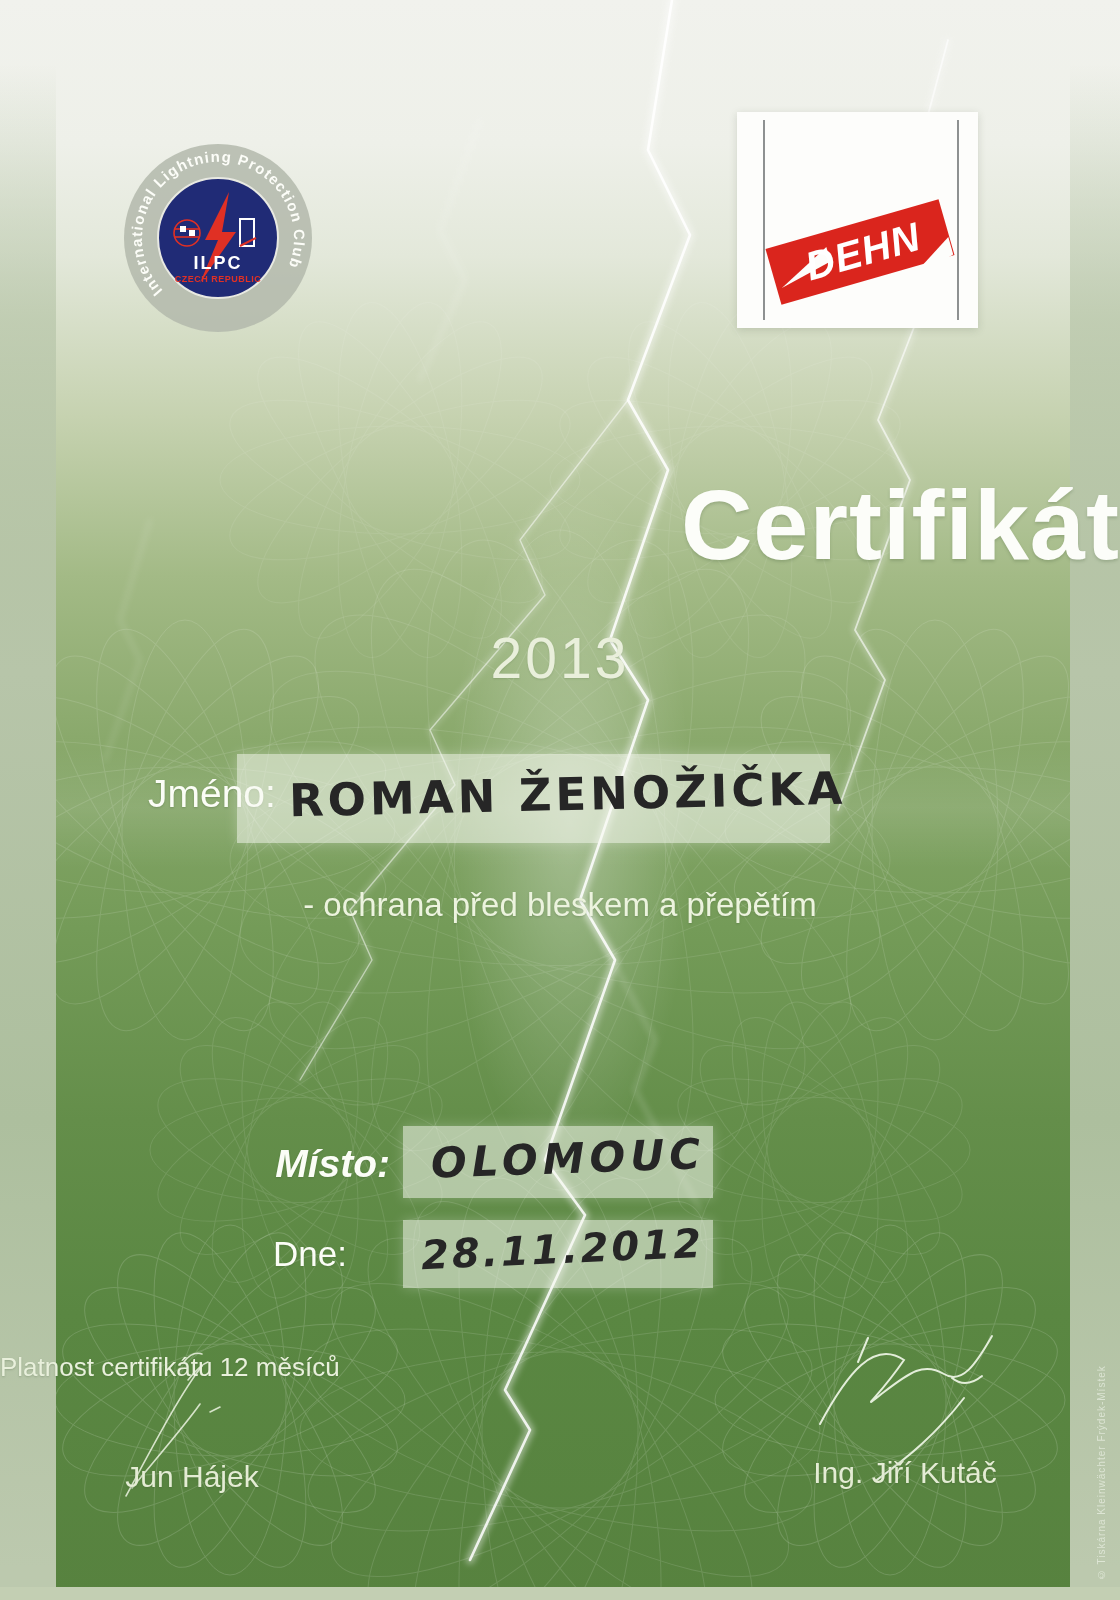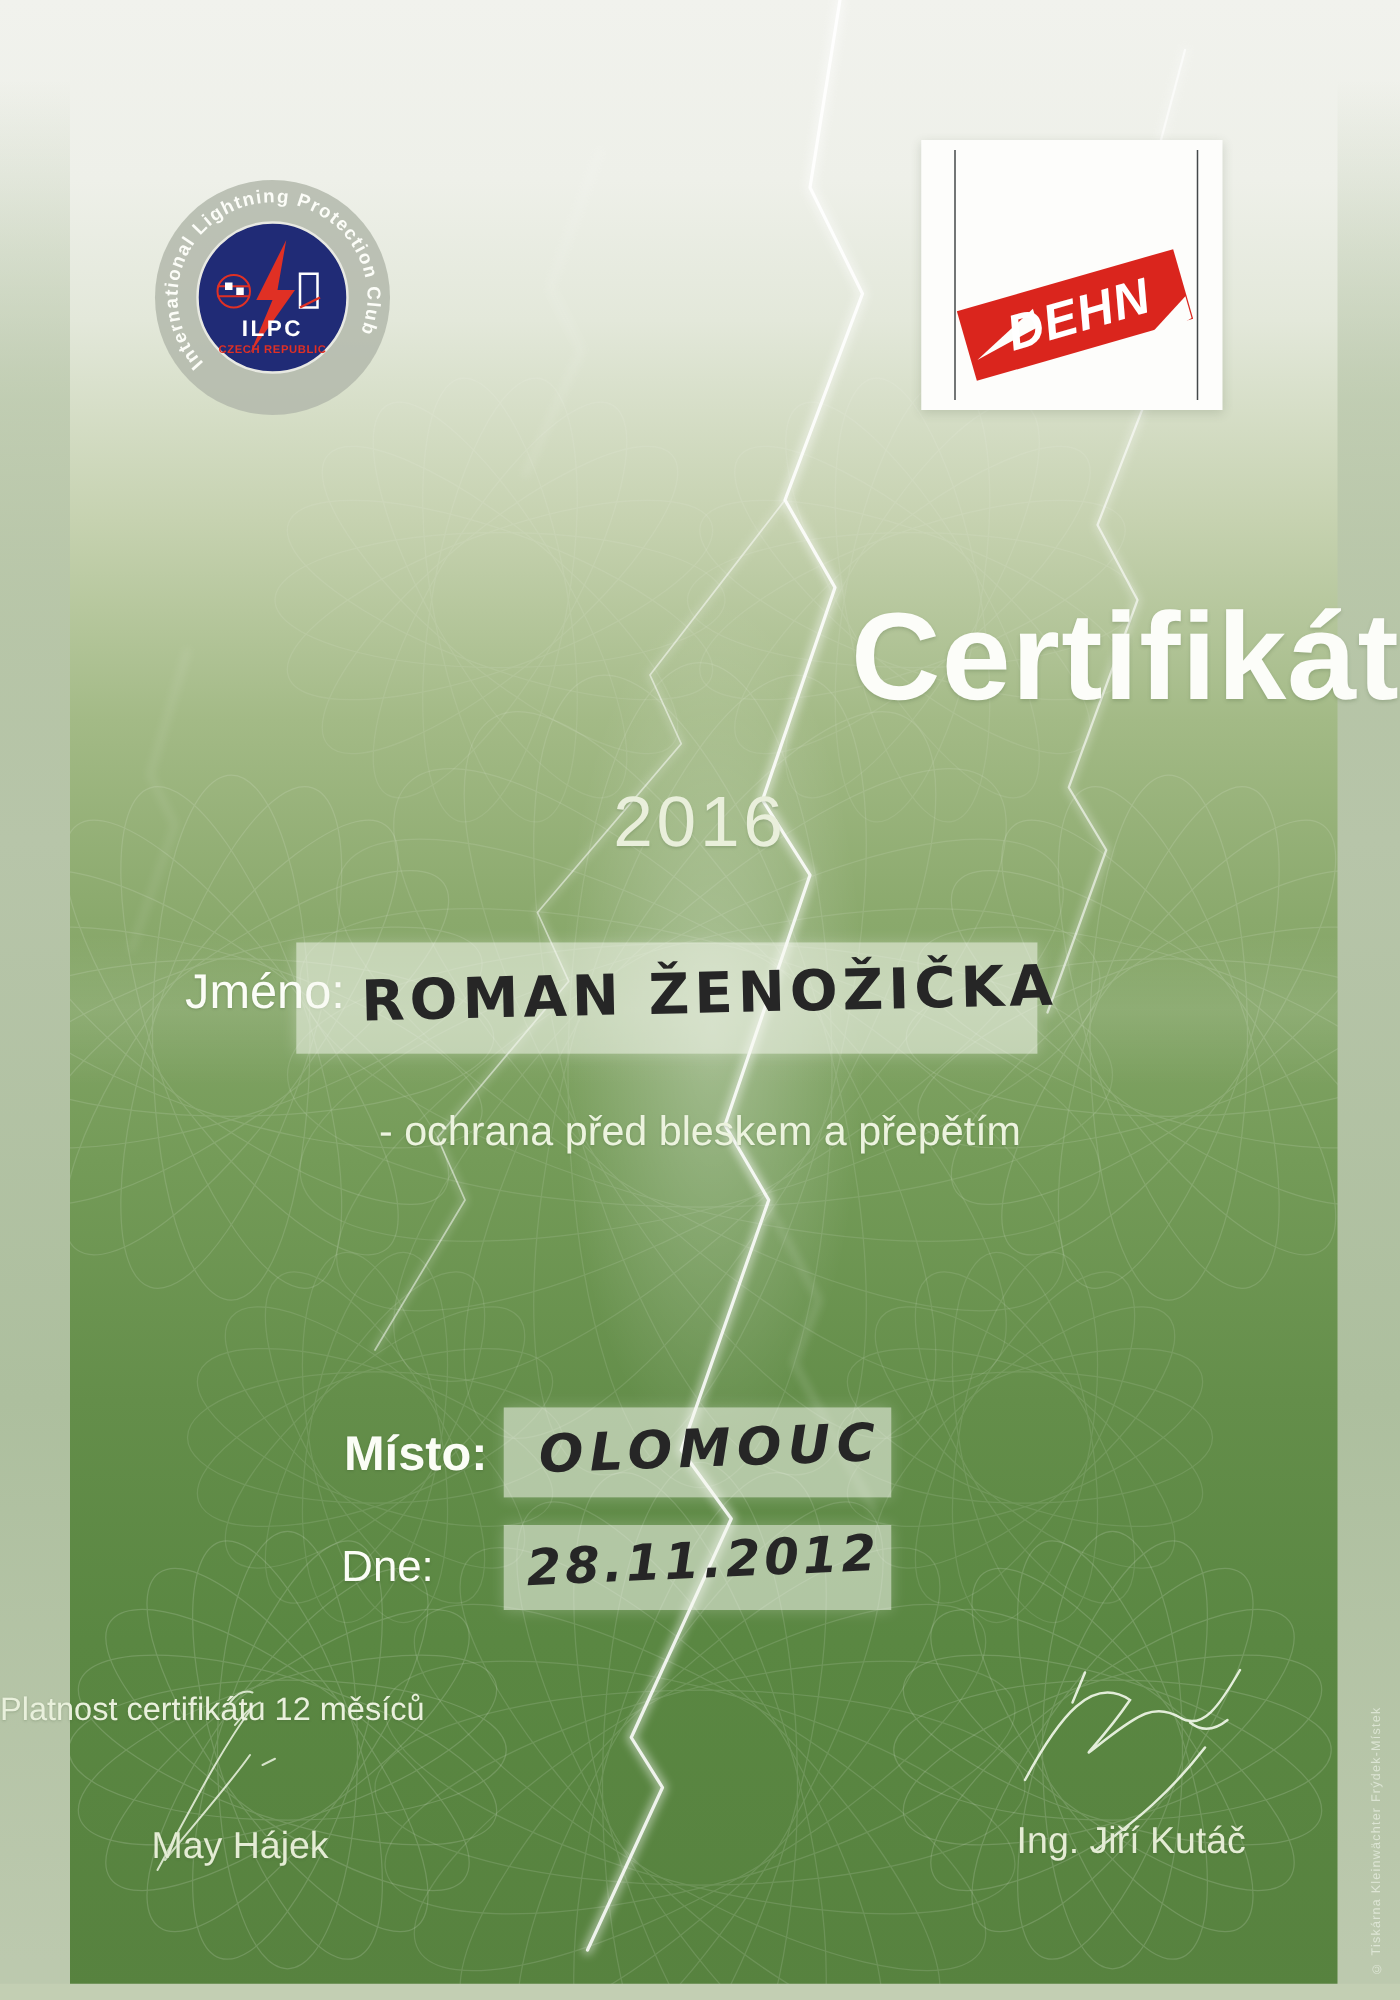--- a/index.html
+++ b/index.html
@@ -55,21 +55,21 @@
   .hand{color:#262626;font-family:"DejaVu Sans",sans-serif;white-space:nowrap;}
   .hand-name{
     position:absolute;left:52px;top:14px;font-size:45px;font-weight:700;
     letter-spacing:4px;transform:rotate(-1.3deg);
   }
   .body-lines{
     position:absolute;left:0;width:100%;top:878px;text-align:center;
     font-size:33px;line-height:53px;color:#ecf3de;
     text-shadow:0 1px 2px rgba(60,85,50,.25);
   }
-  .place-label{position:absolute;left:230px;top:1142px;width:160px;text-align:right;font-size:39px;font-weight:700;}
+  .place-label{position:absolute;left:230px;top:1142px;width:160px;text-align:right;font-size:39px;font-weight:700;font-style:italic;}
   .place-strip{left:403px;top:1126px;width:310px;height:72px;}
   .hand-place{position:absolute;left:28px;top:8px;font-size:42px;font-weight:700;font-style:italic;letter-spacing:5px;transform:rotate(-2deg);}
   .date-label{position:absolute;left:230px;top:1234px;width:160px;text-align:center;font-size:35px;font-weight:400;}
   .date-strip{left:403px;top:1220px;width:310px;height:68px;}
   .hand-date{position:absolute;left:18px;top:6px;font-size:40px;font-weight:700;font-style:italic;letter-spacing:3px;transform:rotate(-2.5deg);}
 
   .validity{
     position:absolute;left:0;width:1010px;top:1352px;
     font-size:26px;color:#e9f0dc;text-shadow:0 1px 2px rgba(60,85,50,.25);
   }
@@ -267,21 +267,21 @@
         <g transform="rotate(-16 123 140)">
           <rect x="33" y="111" width="180" height="58" fill="#da251d"></rect>
           <polygon points="38,153 92,126 92,141" fill="#fdfdfb"></polygon>
           <polygon points="212,168 158,183 212,150" fill="#fdfdfb"></polygon>
           <text x="126" y="154" text-anchor="middle" font-size="40" font-weight="700" font-style="italic" font-family="Liberation Sans, sans-serif" fill="#ffffff" letter-spacing="1">DEHN</text>
         </g>
       </svg>
     </div>
 
     <div class="title">Certifikát</div>
-    <div class="year">2016</div>
+    <div class="year">2013</div>
 
     <div class="label name-label">Jméno:</div>
     <div class="strip name-strip">
       <span class="hand hand-name">ROMAN ŽENOŽIČKA</span>
     </div>
 
     <div class="body-lines">
       <div>- ochrana před bleskem a přepětím</div>
     </div>
 
@@ -299,21 +299,21 @@
 
     <svg class="sig-svg" style="left:118px;top:1328px" width="120" height="180">
       <g stroke="rgba(236,243,226,0.85)" stroke-width="1.6" fill="none" stroke-linecap="round">
         <path d="M8,168 C34,120 62,66 84,38"></path>
         <path d="M14,160 C42,126 68,96 82,76"></path>
         <path d="M70,52 C78,42 84,36 90,34"></path>
         <path d="M66,34 C72,26 78,24 84,26"></path>
         <path d="M92,84 l10,-5"></path>
       </g>
     </svg>
-    <div class="sig-block sig-left">May Hájek</div>
+    <div class="sig-block sig-left">Jun Hájek</div>
 
     <svg class="sig-svg" style="left:812px;top:1306px" width="210" height="175">
       <g stroke="rgba(242,248,234,0.9)" stroke-width="2" fill="none" stroke-linecap="round">
         <path d="M8,118 C36,66 62,34 92,54 C66,92 44,108 72,86 C98,66 112,56 132,68 C150,79 164,58 180,30"></path>
         <path d="M152,92 C124,128 98,150 62,176"></path>
         <path d="M56,32 l-10,24"></path>
         <path d="M140,72 C150,80 160,78 170,70"></path>
       </g>
     </svg>
     <div class="sig-block sig-right">Ing. Jiří Kutáč</div>

